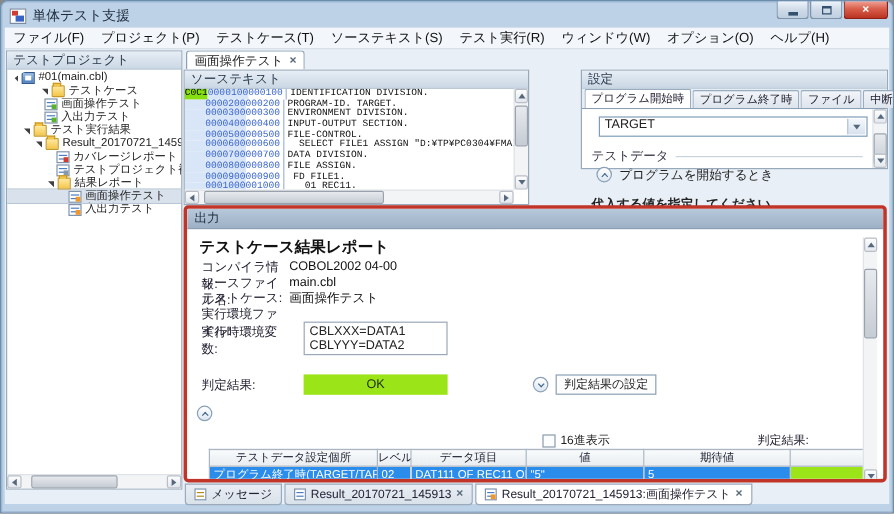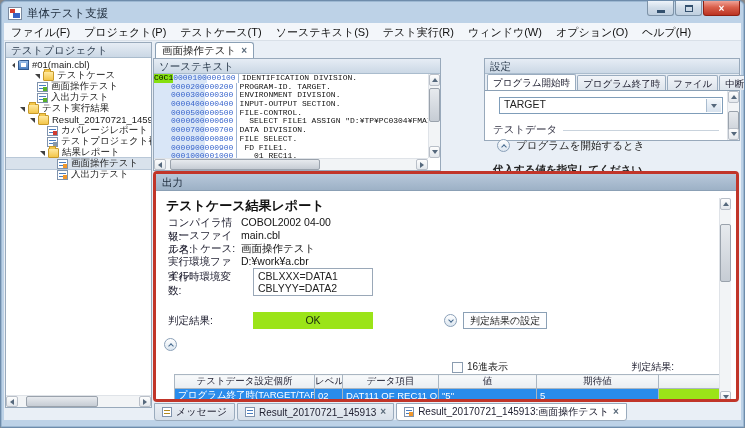--- a/index.html
+++ b/index.html
@@ -270,21 +270,21 @@
     <div class="srcpanel">
       <div class="panel-hdr">ソーステキスト</div>
       <div class="code">
         <div class="cline"><span class="cmark cov">C0C1</span><span class="cn1">0000100</span><span class="cn2">000100</span><span class="ctext">IDENTIFICATION DIVISION.</span></div>
         <div class="cline"><span class="cmark"></span><span class="cn1">0000200</span><span class="cn2">000200</span><span class="ctext">PROGRAM-ID. TARGET.</span></div>
         <div class="cline"><span class="cmark"></span><span class="cn1">0000300</span><span class="cn2">000300</span><span class="ctext">ENVIRONMENT DIVISION.</span></div>
         <div class="cline"><span class="cmark"></span><span class="cn1">0000400</span><span class="cn2">000400</span><span class="ctext">INPUT-OUTPUT SECTION.</span></div>
         <div class="cline"><span class="cmark"></span><span class="cn1">0000500</span><span class="cn2">000500</span><span class="ctext">FILE-CONTROL.</span></div>
         <div class="cline"><span class="cmark"></span><span class="cn1">0000600</span><span class="cn2">000600</span><span class="ctext">  SELECT FILE1 ASSIGN "D:¥TP¥PC0304¥FMAIN.DAT</span></div>
         <div class="cline"><span class="cmark"></span><span class="cn1">0000700</span><span class="cn2">000700</span><span class="ctext">DATA DIVISION.</span></div>
-        <div class="cline"><span class="cmark"></span><span class="cn1">0000800</span><span class="cn2">000800</span><span class="ctext">FILE SELECT.</span></div>
+        <div class="cline"><span class="cmark"></span><span class="cn1">0000800</span><span class="cn2">000800</span><span class="ctext">FILE ASSIGN.</span></div>
         <div class="cline"><span class="cmark"></span><span class="cn1">0000900</span><span class="cn2">000900</span><span class="ctext"> FD FILE1.</span></div>
         <div class="cline"><span class="cmark"></span><span class="cn1">0001000</span><span class="cn2">001000</span><span class="ctext">   01 REC11.</span></div>
 
       </div>
       <div class="sb-v" style="top:15px;right:0;bottom:12px">
         <div class="sb-btn">
             <i class="arr arr-u"></i>
           </div>
         <div class="sb-track">
             <div class="sb-thumb" style="top:2px;height:34px"></div>
@@ -359,21 +359,20 @@
         <div class="frow" style="top:37px">
             <span class="flabel">ソースファイル名:</span>
             <span class="fvalue">main.cbl</span>
           </div>
         <div class="frow" style="top:50px">
             <span class="flabel">テストケース:</span>
             <span class="fvalue">画面操作テスト</span>
           </div>
         <div class="frow" style="top:63px">
             <span class="flabel">実行環境ファイル:</span>
-            <span class="fvalue">D:¥work¥a.cbr</span>
           </div>
         <div class="frow" style="top:78px">
           <span class="flabel">実行時環境変数:</span>
           <div class="envbox">
             <div>CBLXXX=DATA1</div>
             <div>CBLYYY=DATA2</div>
           </div>
         </div>
         <div class="frow" style="top:122px">
           <span class="flabel">判定結果:</span>

